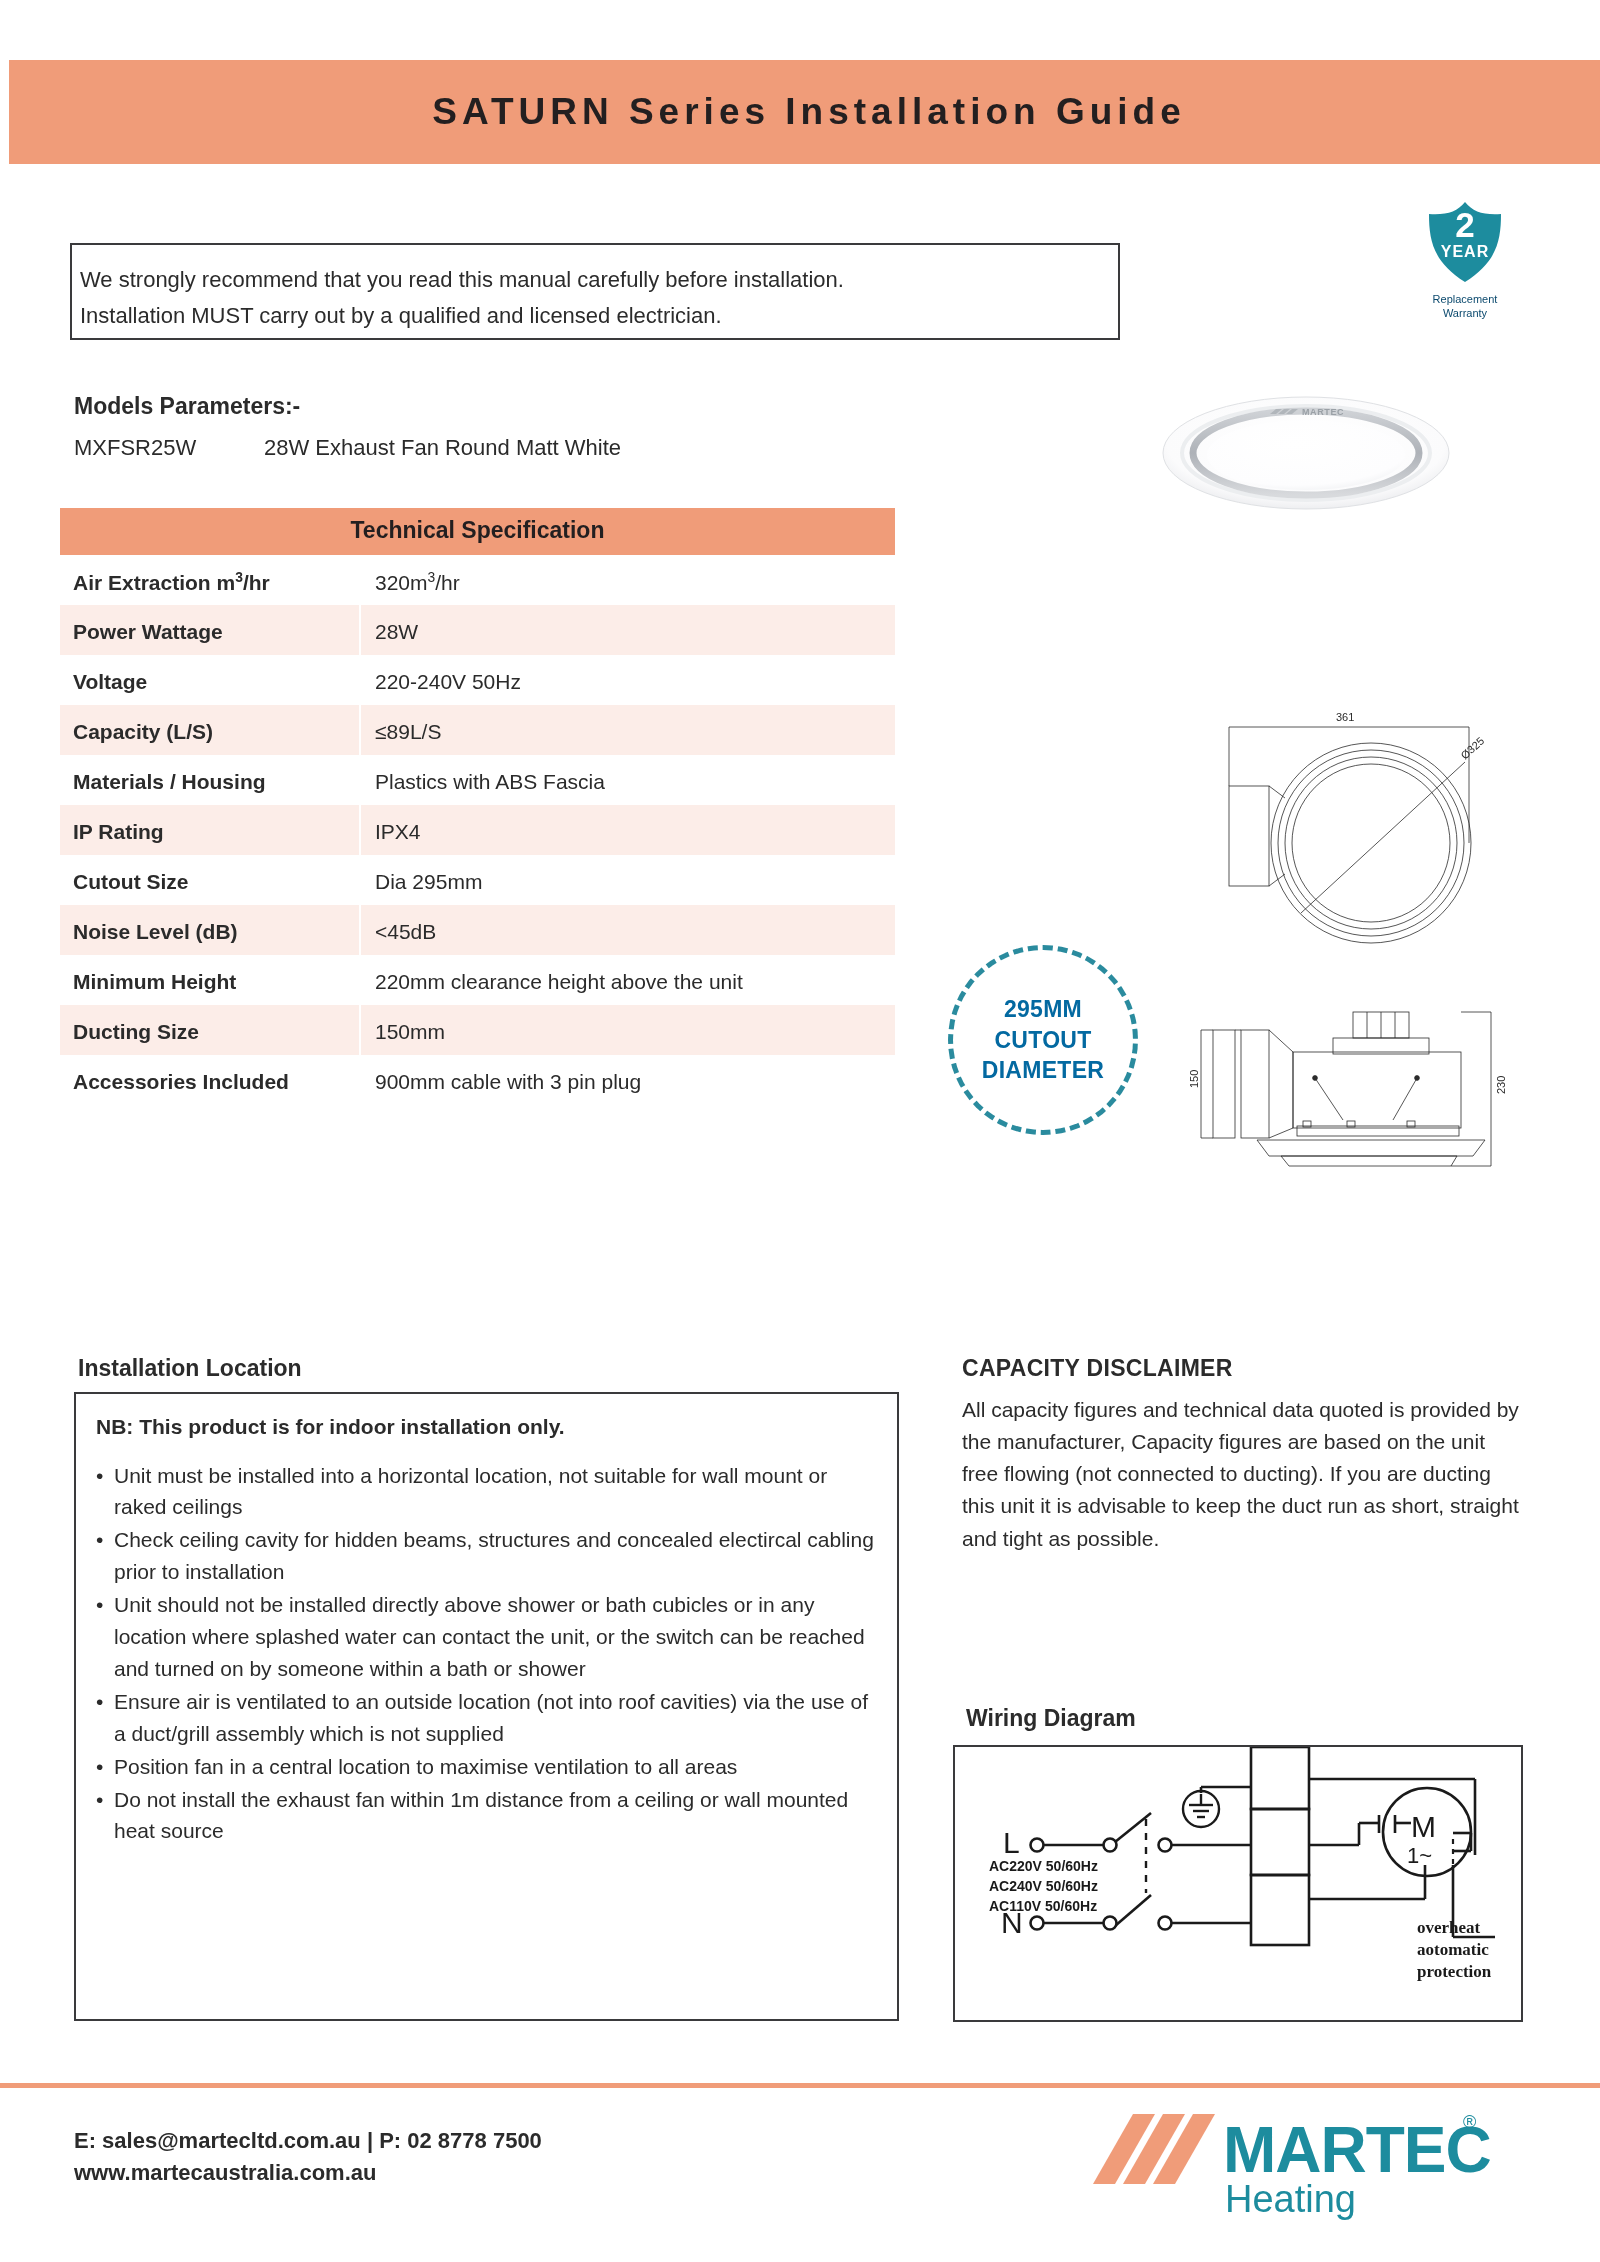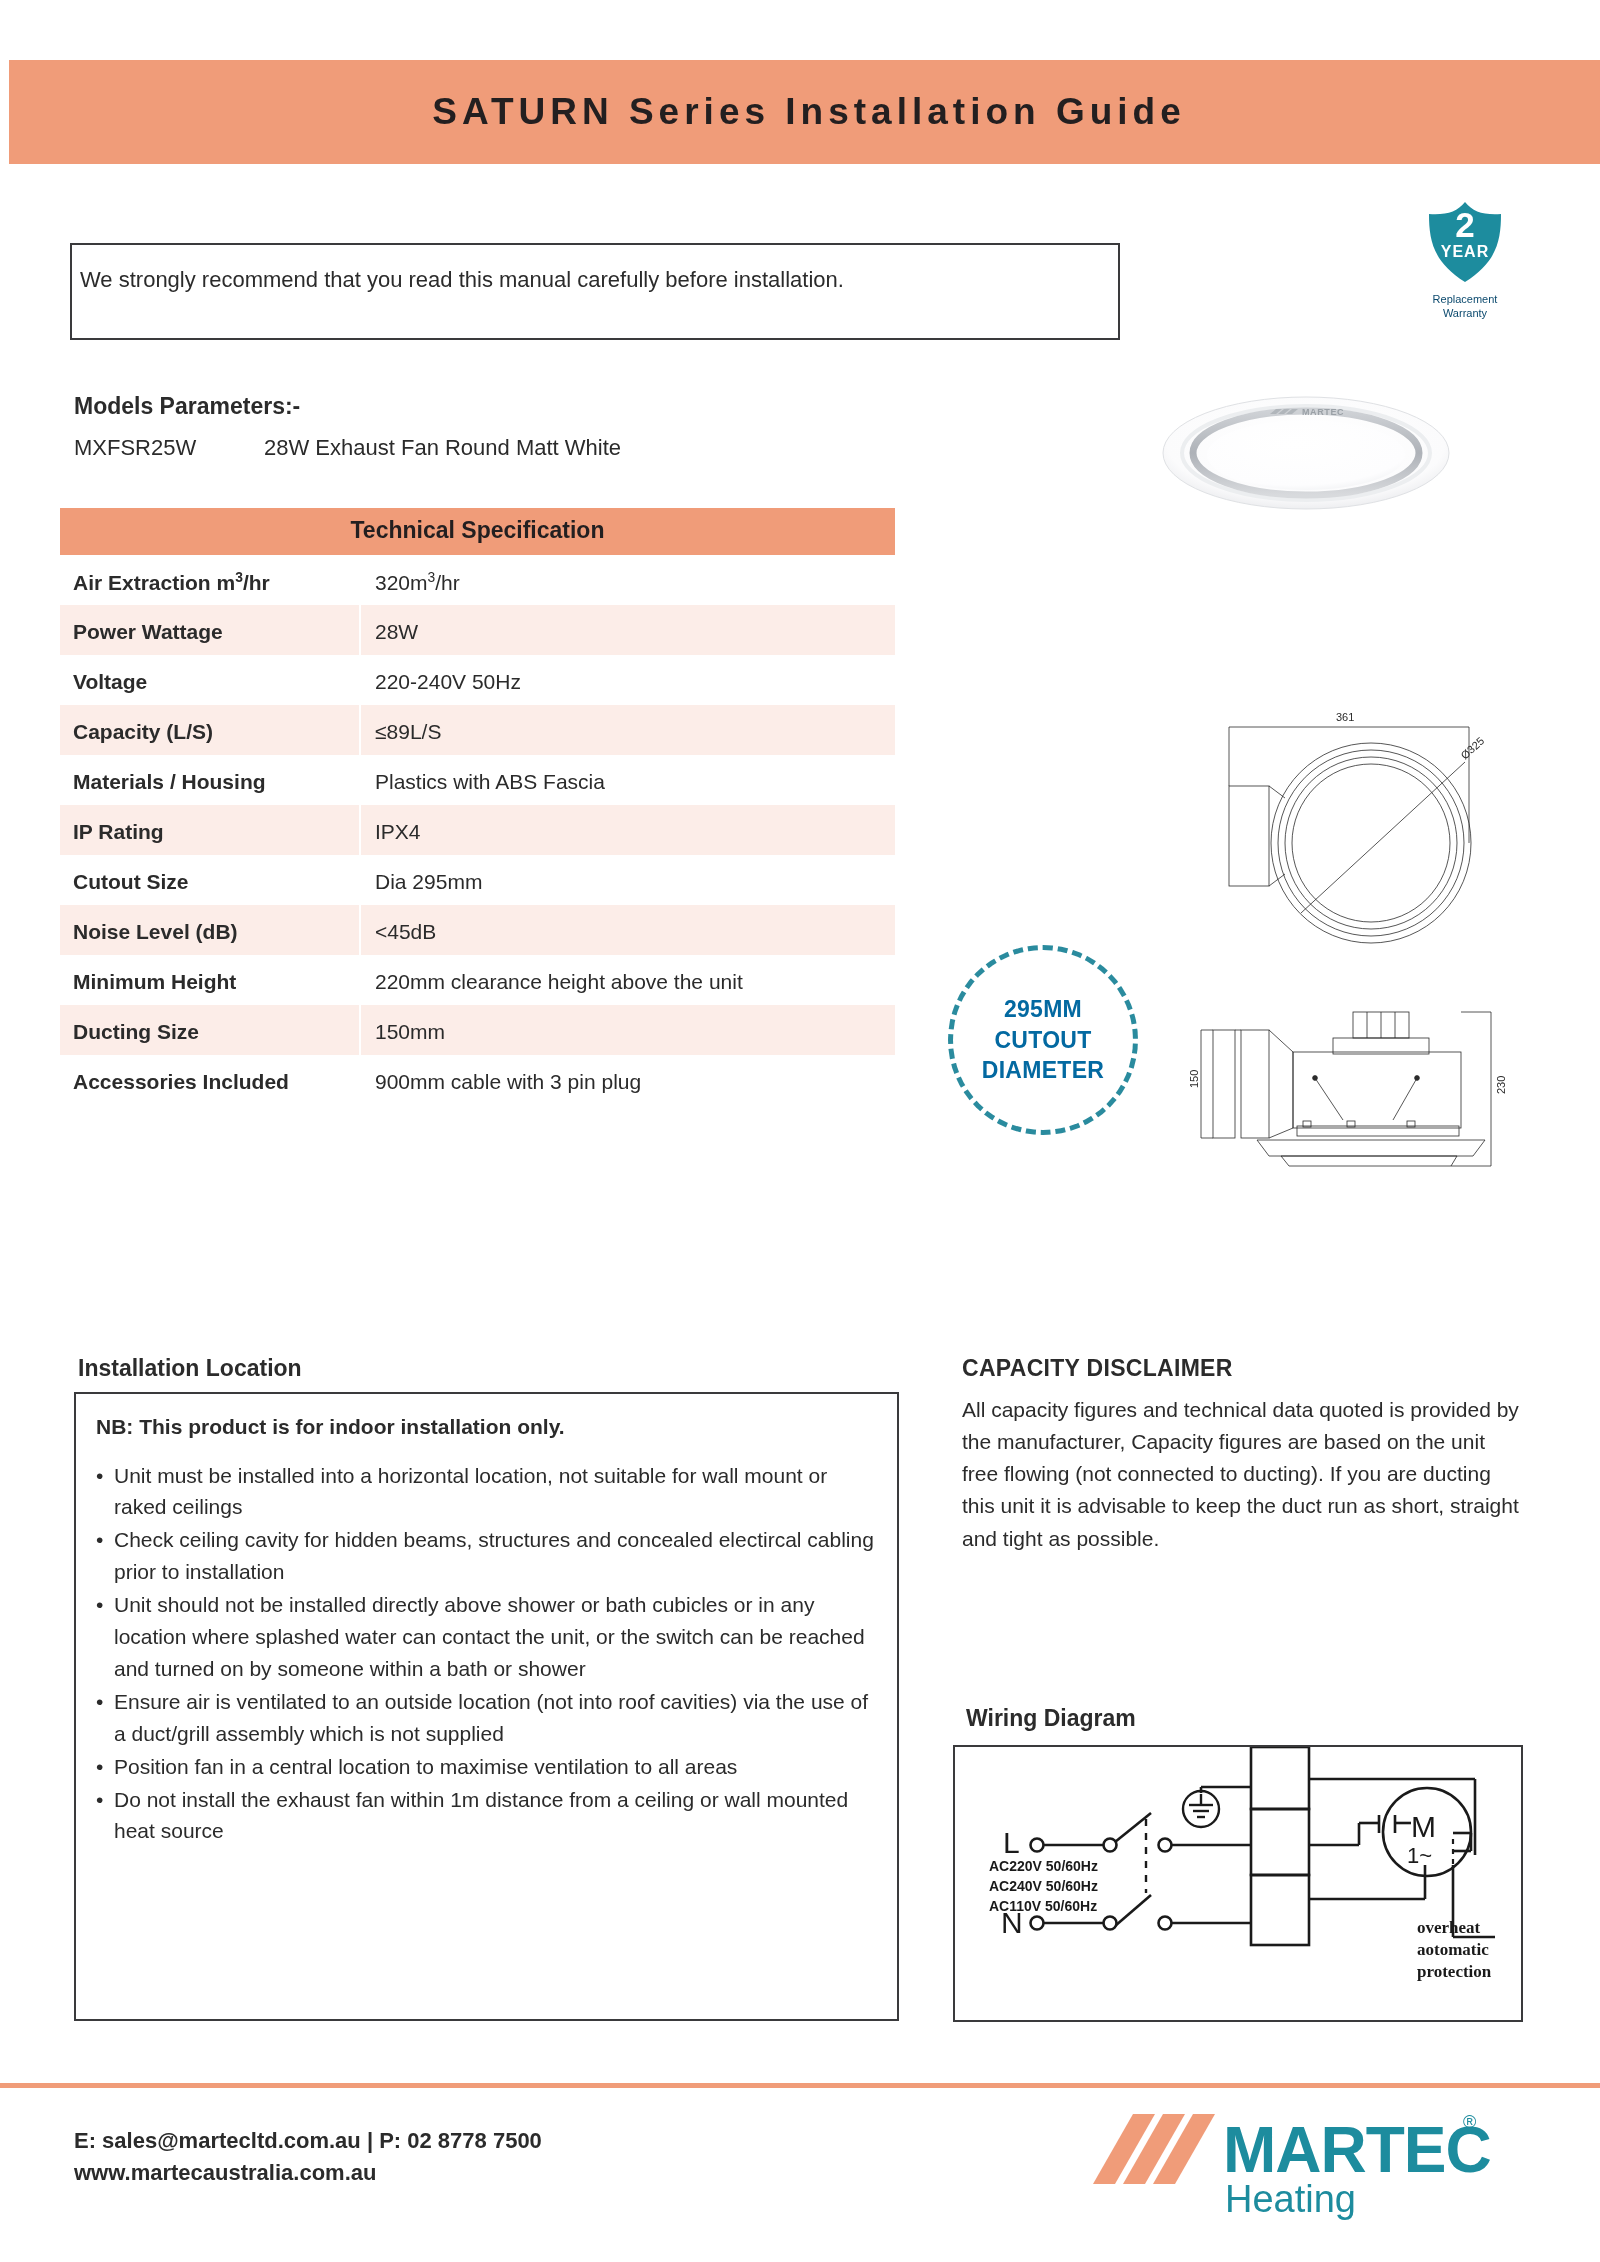--- a/index.html
+++ b/index.html
@@ -267,20 +267,21 @@
     <div class="shield-year">YEAR</div>
   </div>
   <div class="warranty-cap">
     <div>Replacement</div>
     <div>Warranty</div>
   </div>
 </div>
 
 <div class="recommend-box">
   <p>We strongly recommend that you read this manual carefully before installation.</p>
+  <p>Installation MUST carry out by a qualified and licensed electrician.</p>
 </div>
 
 <div class="models-head">Models Parameters:-</div>
 <div class="models-row">
   <span class="code">MXFSR25W</span>
   <span>28W Exhaust Fan Round Matt White</span>
 </div>
 
 <table class="spec-table">
   <caption>Technical Specification</caption>

